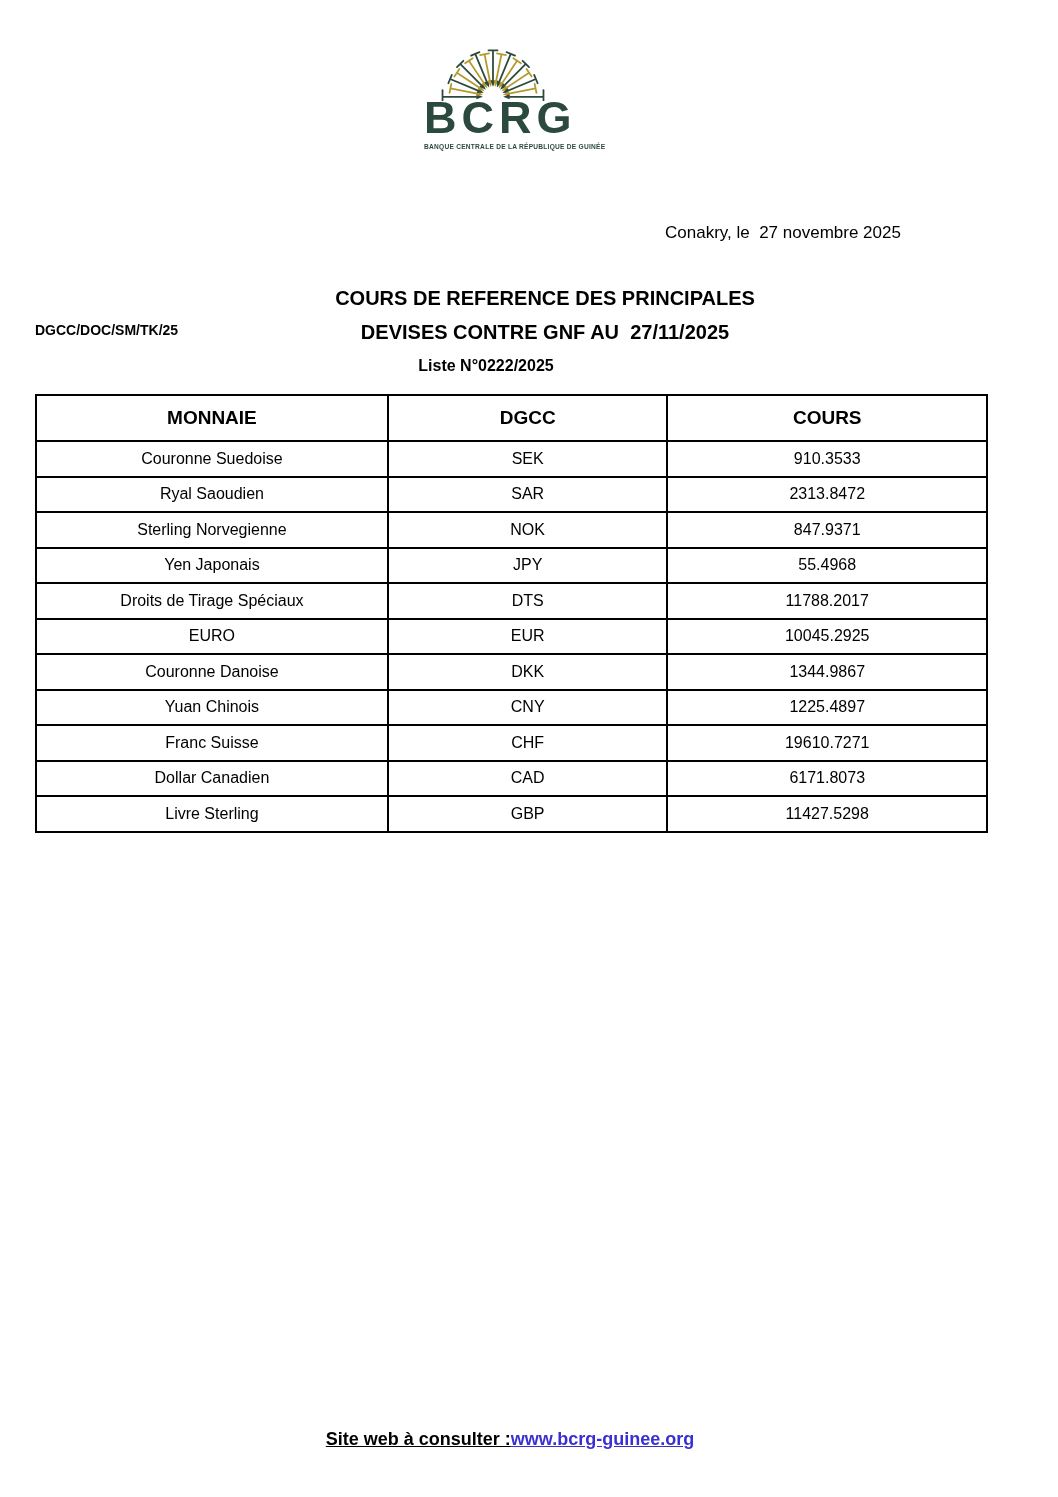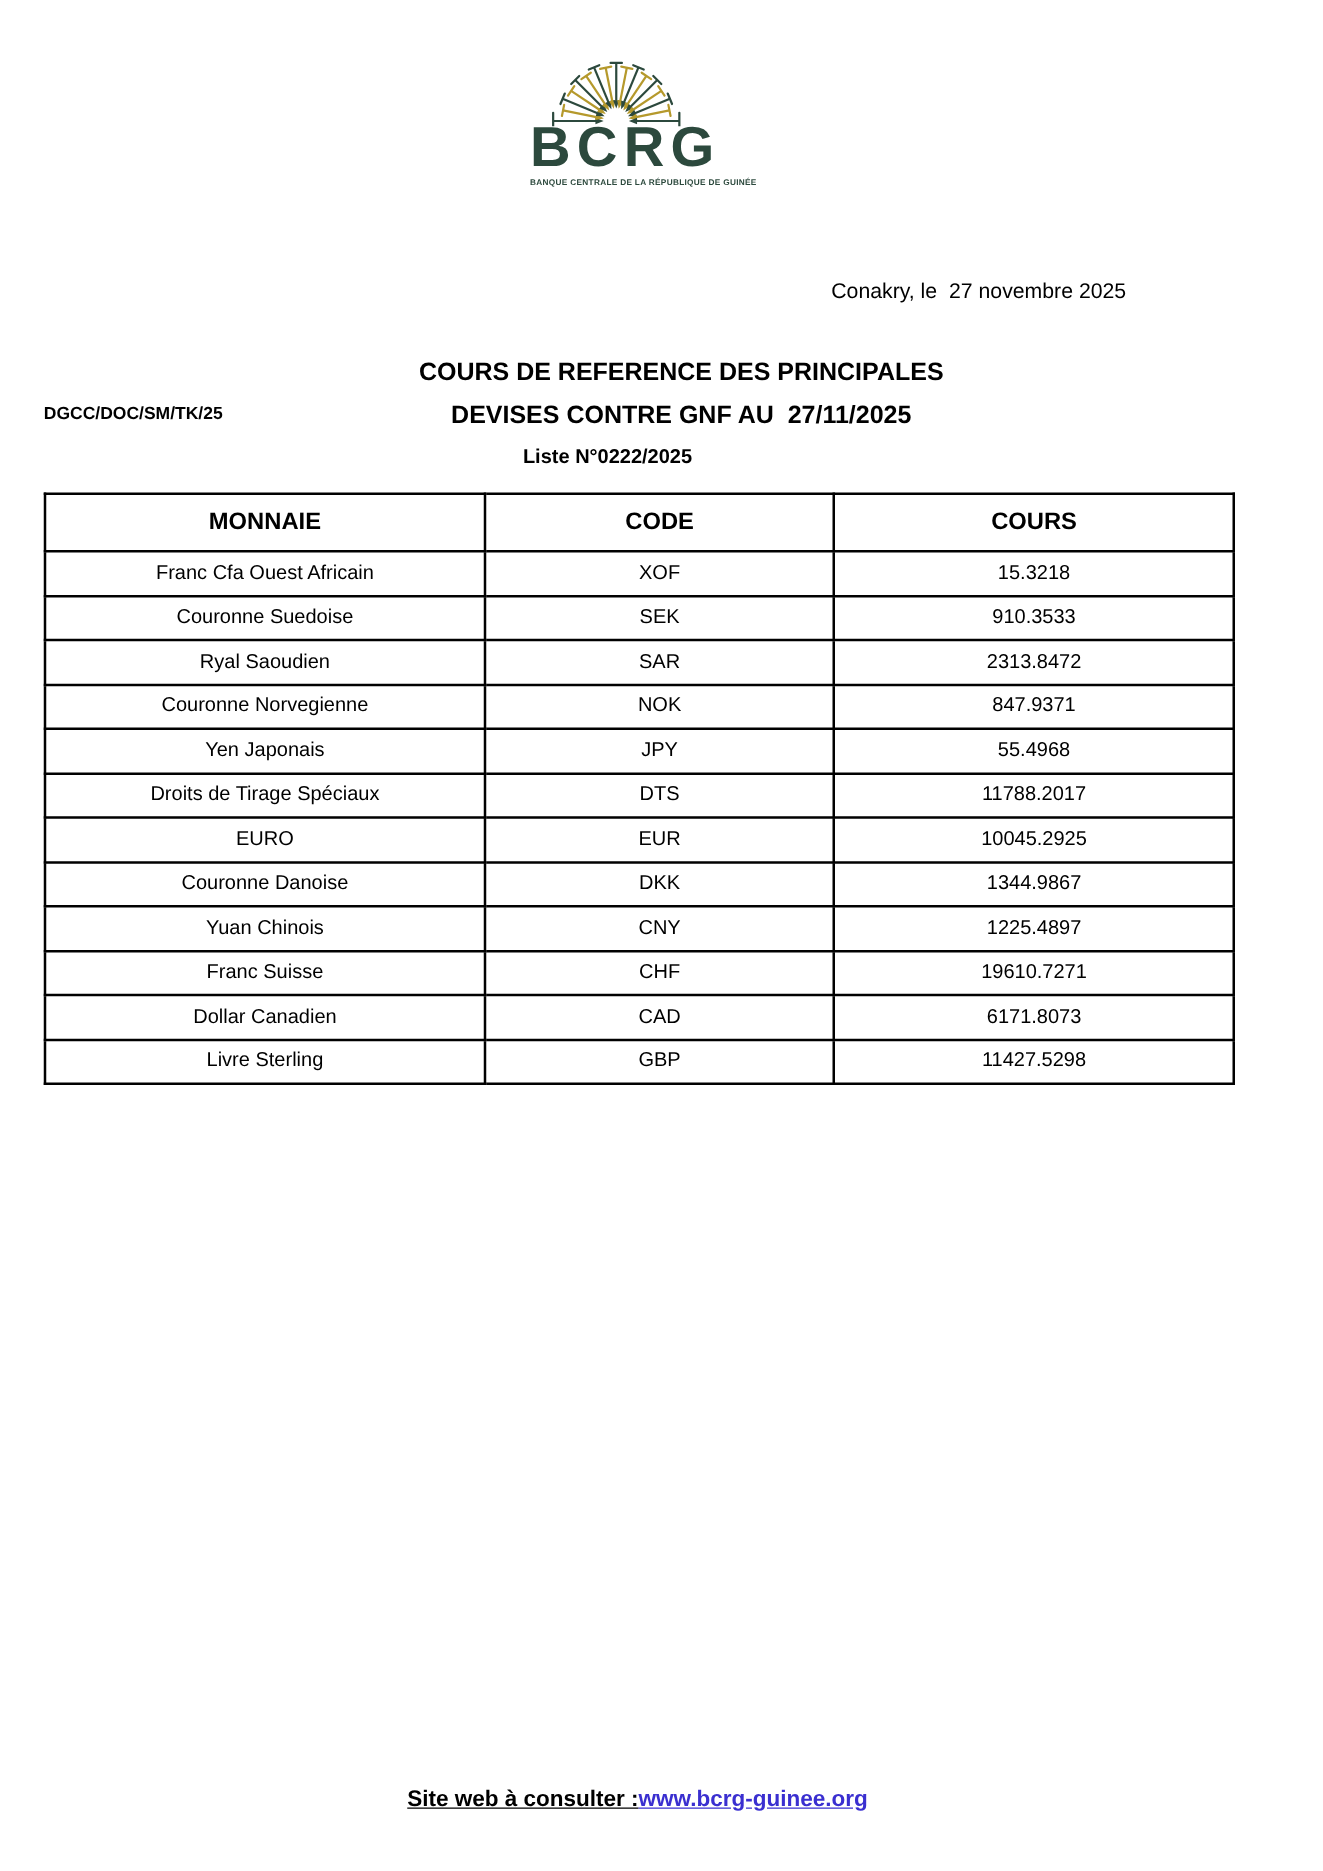--- a/index.html
+++ b/index.html
@@ -218,42 +218,37 @@
 
   <table class="rates">
     <colgroup>
       <col class="c-monnaie">
       <col class="c-code">
       <col class="c-cours">
     </colgroup>
     <thead>
       <tr>
         <th>MONNAIE</th>
-        <th>CODE</th>
+        <th>DGCC</th>
         <th>COURS</th>
       </tr>
     </thead>
     <tbody>
         <tr>
-          <td>Franc Cfa Ouest Africain</td>
-          <td>XOF</td>
-          <td>15.3218</td>
-        </tr>
-        <tr>
           <td>Couronne Suedoise</td>
           <td>SEK</td>
           <td>910.3533</td>
         </tr>
         <tr>
           <td>Ryal Saoudien</td>
           <td>SAR</td>
           <td>2313.8472</td>
         </tr>
         <tr>
-          <td>Couronne Norvegienne</td>
+          <td>Sterling Norvegienne</td>
           <td>NOK</td>
           <td>847.9371</td>
         </tr>
         <tr>
           <td>Yen Japonais</td>
           <td>JPY</td>
           <td>55.4968</td>
         </tr>
         <tr>
           <td>Droits de Tirage Spéciaux</td>

